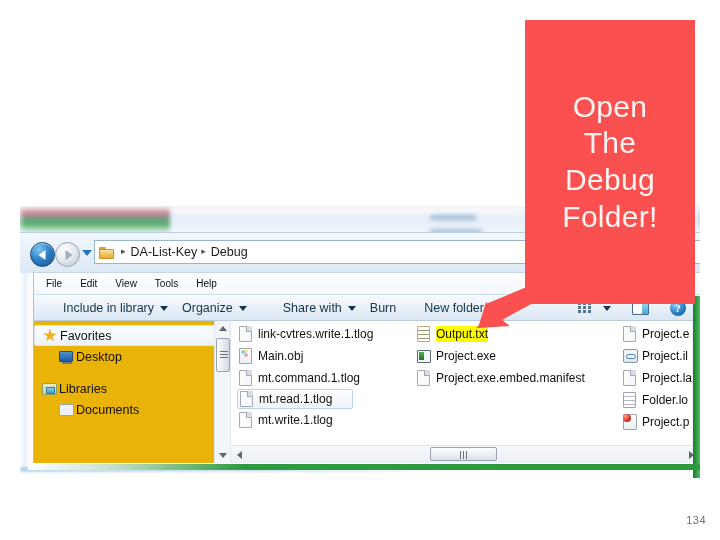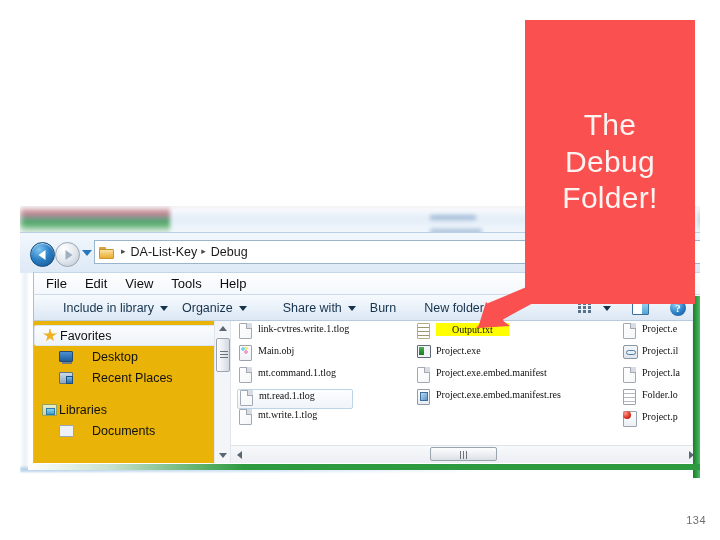--- a/index.html
+++ b/index.html
@@ -176,21 +176,21 @@
     height: 22px;
     background: linear-gradient(to bottom, #fdfefe 0%, #f4f8fc 100%);
     border-top: 1px solid #c4d6e8;
     border-left: 1px solid #a8c0d6;
     display: flex;
     align-items: center;
     padding-left: 12px;
     box-sizing: border-box;
   }
   .menu-item {
-    font-size: 13px;
+    font-size: 10px;
     color: #0d0d0d;
     margin-right: 18px;
     cursor: default;
   }
 
   
   .cmd-bar {
     position: absolute;
     left: 13px;
     top: 88px;
@@ -287,21 +287,21 @@
   }
   .tree-row {
     height: 21px;
     display: flex;
     align-items: center;
     font-size: 12.5px;
     color: #111111;
     padding-left: 8px;
     white-space: nowrap;
   }
-  .tree-row.lvl2 { padding-left: 25px; gap: 16px; }
+  .tree-row.lvl2 { padding-left: 25px; }
   .tree-row.selected {
     background: linear-gradient(to bottom, #fbfcfe 0%, #eef3f9 100%);
     border: 1px solid #dbe6f0;
     border-radius: 2px;
     margin-right: 4px;
     height: 19px;
   }
   .tree-ico { width: 17px; flex: none; display:flex; align-items:center; }
   .tree-gap { height: 11px; }
 
@@ -426,38 +426,37 @@
   .file-cols {
     position: absolute;
     left: 0; top: 2px; right: 0; bottom: 18px;
     display: flex;
   }
   .fcol { width: 178px; flex: none; padding-left: 6px; box-sizing: border-box;}
   .fcol.wide { width: 206px; }
   .frow {
     height: 22px;
     display: flex;
-    align-items: flex-start;
-    font-size: 10px;
+    align-items: center;
+    font-size: 12px;
     color: #101010;
     white-space: nowrap;
     padding-left: 2px;
-    font-family: Liberation Serif, serif;
   }
   .frow.selected-box {
     border: 1px solid #bcd3e8;
     background: linear-gradient(to bottom,#fdfefe,#f0f5fa);
     border-radius: 2px;
     height: 20px;
     width: 116px;
     box-sizing: border-box;
   }
   .fname.hl {
     background: #ffff00;
-    padding: 1px 16px;
+    padding: 1px 0;
   }
   .fico { width: 19px; flex: none; display: flex; align-items: center; }
 
   
   .g-page {
     width: 13px; height: 16px;
     background: linear-gradient(135deg,#ffffff 0%,#f5f6f8 100%);
     border: 1px solid #a3a9b2;
     border-radius: 1px;
     box-sizing: border-box;
@@ -765,26 +764,20 @@
           <span>Favorites</span>
         </div>
 
         <div class="tree-row lvl2">
           <span class="tree-ico">
               <i class="ic-monitor"></i>
             </span>
           <span>Desktop</span>
         </div>
 
-        <div class="tree-row lvl2">
-          <span class="tree-ico">
-              <i class="ic-recent"></i>
-            </span>
-          <span>Recent Places</span>
-        </div>
 
 
         <div class="tree-gap"></div>
 
         <div class="tree-row">
           <span class="tree-ico">
               <i class="ic-lib"></i>
             </span>
           <span>Libraries</span>
         </div>
@@ -858,26 +851,20 @@
             <span class="fico">
                 <i class="g-exe"></i>
               </span>
             <span class="fname">Project.exe</span>
           </div>
           <div class="frow">
             <span class="fico">
                 <i class="g-page"></i>
               </span>
             <span class="fname">Project.exe.embed.manifest</span>
-          </div>
-          <div class="frow">
-            <span class="fico">
-                <i class="g-res"></i>
-              </span>
-            <span class="fname">Project.exe.embed.manifest.res</span>
           </div>
         </div>
 
         <div class="fcol">
           <div class="frow">
             <span class="fico">
                 <i class="g-page"></i>
               </span>
             <span class="fname">Project.e</span>
           </div>
@@ -927,20 +914,21 @@
     </div>
   </div>
 
   <div class="win-right-green"></div>
   <div class="win-bottom-blue"></div>
   <div class="win-bottom-green"></div>
 </div>
 
 <div id="callout">
   <div class="callout-text">
+    <div>Open</div>
     <div>The</div>
     <div>Debug</div>
     <div>Folder!</div>
   </div>
 </div>
 
 <svg id="callout-arrow" viewBox="0 0 80 48">
   <polygon points="80,0 80,12 32,40 40,46 8,48 16,22 24,30 72,2" fill="#fb5050"></polygon>
   <polygon points="78,-2 80,14 24,44 16,24" fill="#fb5050"></polygon>
   <polygon points="30,24 6,48 34,44" fill="#fb5050"></polygon>

